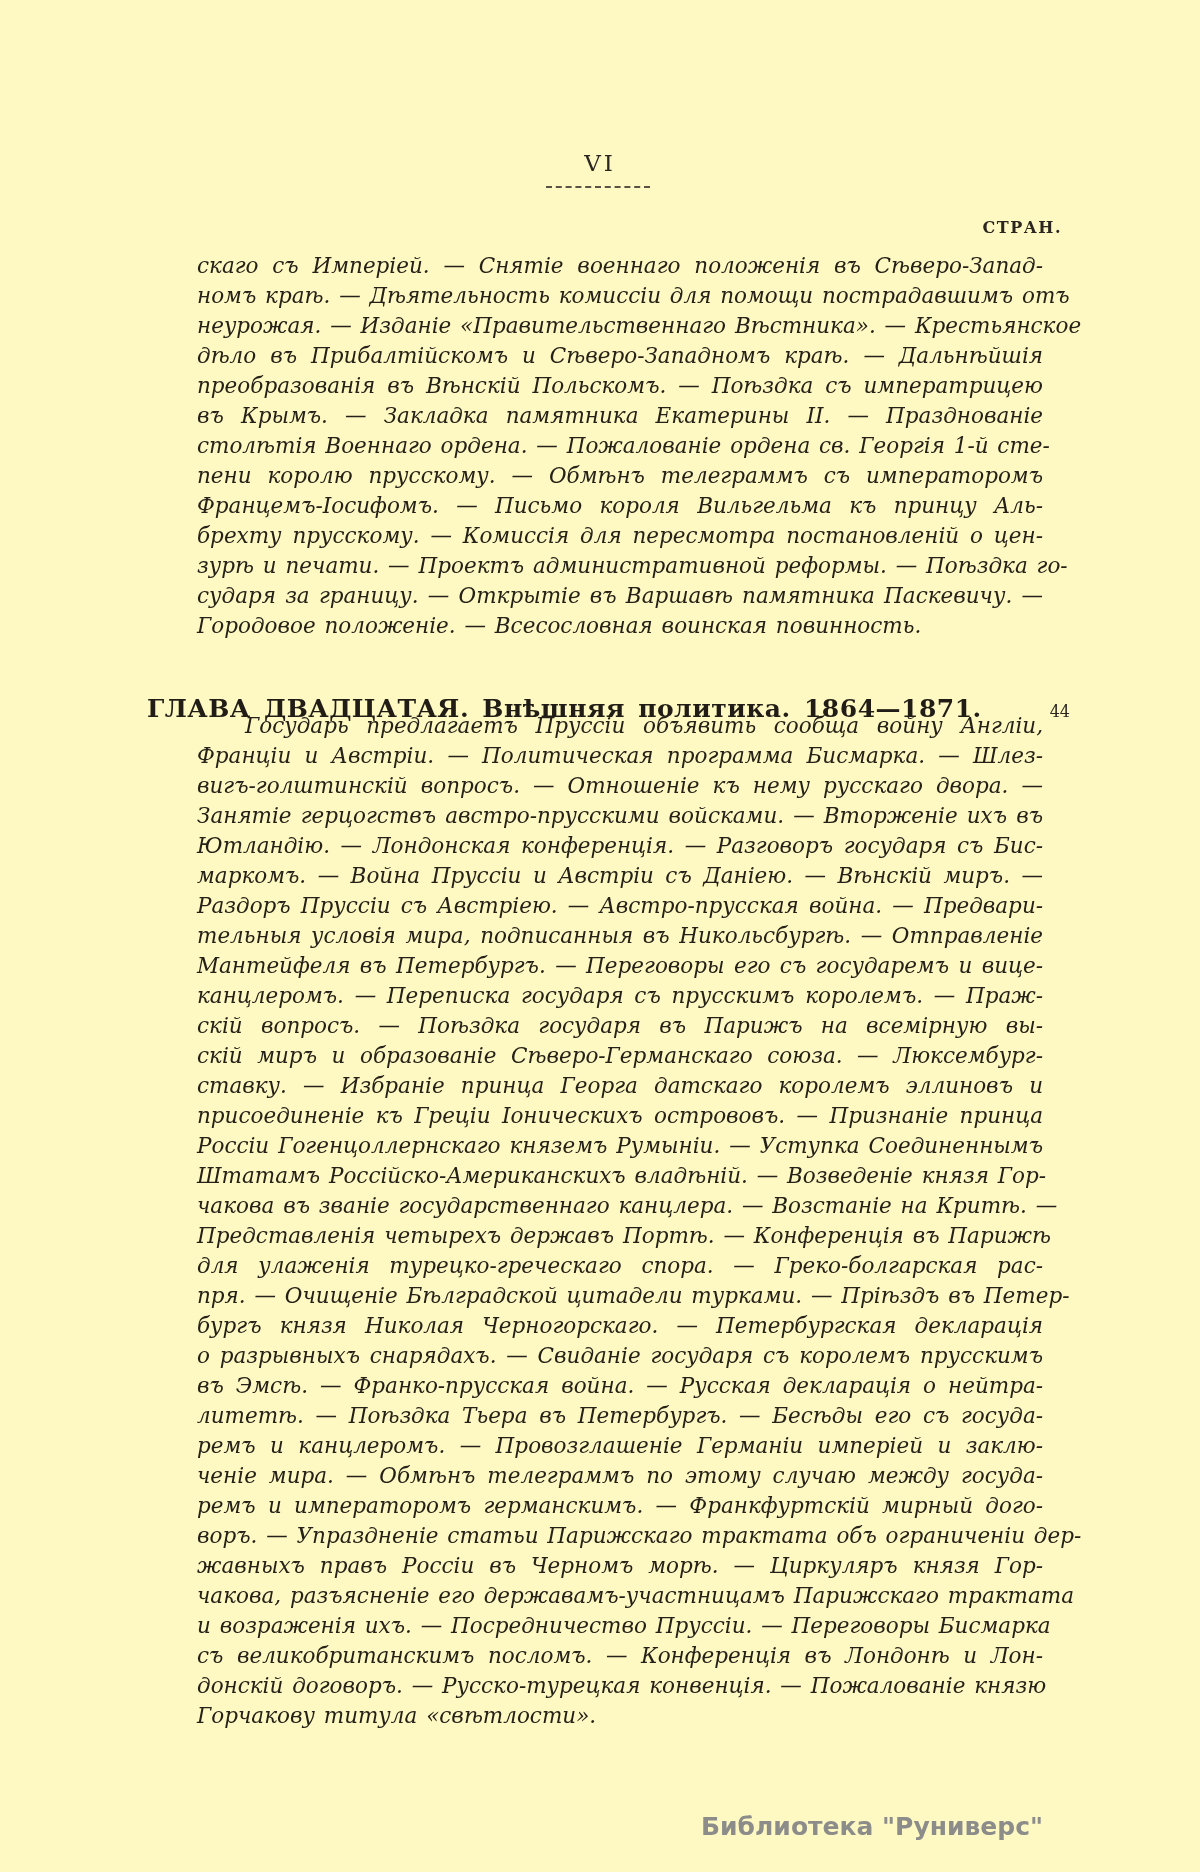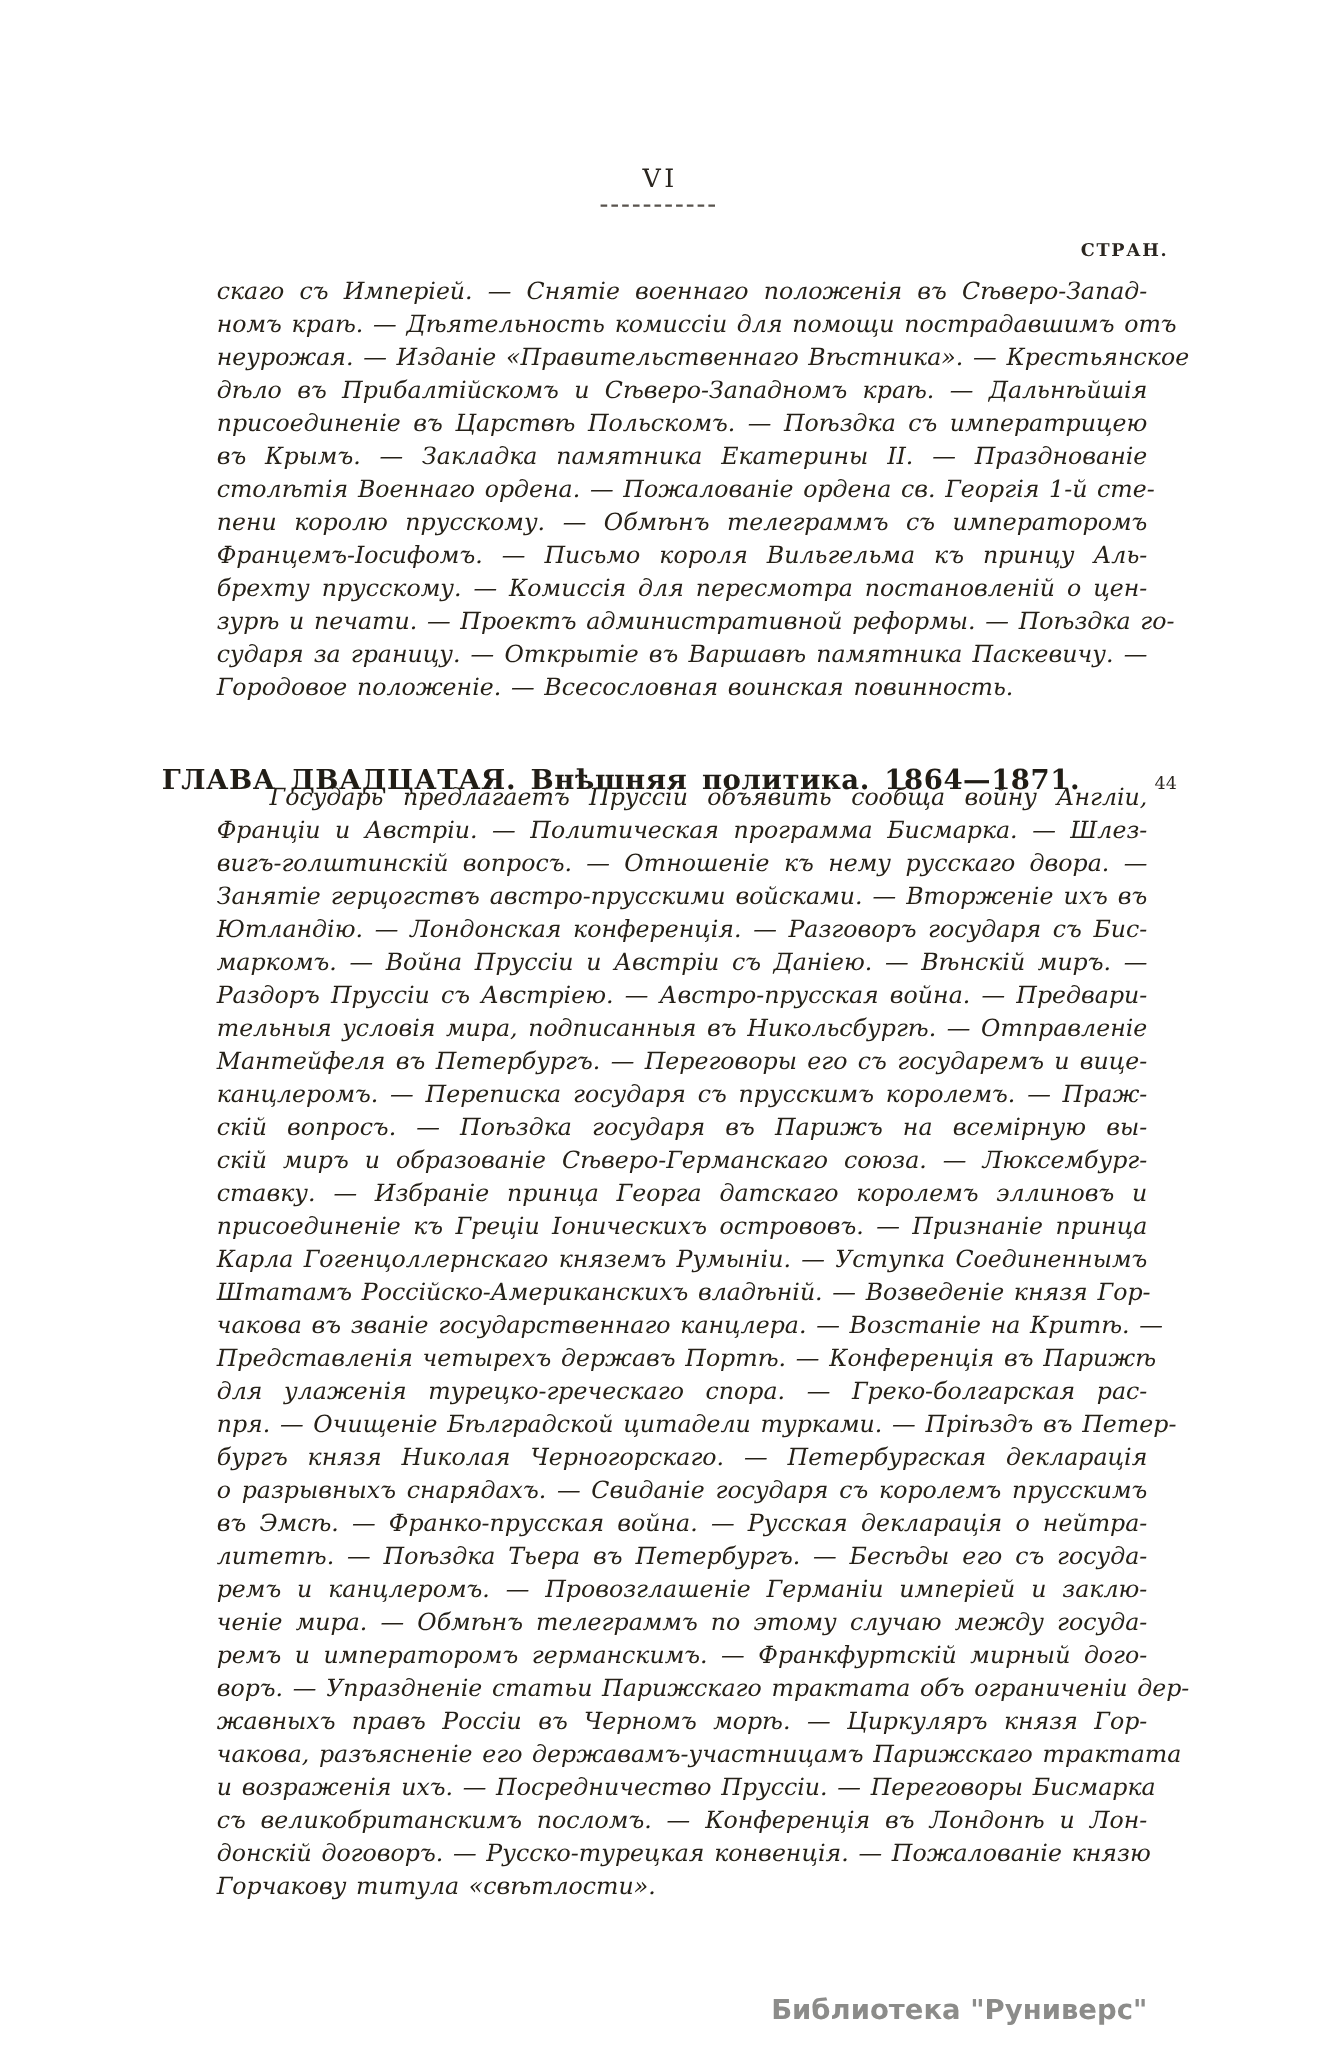--- a/index.html
+++ b/index.html
@@ -1,21 +1,21 @@
 <!DOCTYPE html>
 <html><head>
 <meta charset="utf-8">
 <style>
   html, body { margin: 0; padding: 0; background: #e8e8e4; }
   .page {
     position: relative;
     width: 1200px;
     height: 1872px;
     margin: 0 auto;
-    background: #ffffff;
+    background: #fef9c3;
     font-family: "DejaVu Serif", "Liberation Serif", serif;
     color: #242019;
     overflow: hidden;
   }
   
   .folio {
     position: absolute;
     top: 150px;
     left: 0;
     width: 1200px;
@@ -107,21 +107,21 @@
 
   <div class="folio-rule"></div>
 
   <div class="col-header">СТРАН.</div>
 
   <div class="toc-para toc-para-1">
       <div class="toc-line">скаго съ Имперіей. — Снятіе военнаго положенія въ Сѣверо-Запад-</div>
       <div class="toc-line">номъ краѣ. — Дѣятельность комиссіи для помощи пострадавшимъ отъ</div>
       <div class="toc-line">неурожая. — Изданіе «Правительственнаго Вѣстника». — Крестьянское</div>
       <div class="toc-line">дѣло въ Прибалтійскомъ и Сѣверо-Западномъ краѣ. — Дальнѣйшія</div>
-      <div class="toc-line">присоединеніе въ Царствѣ Польскомъ. — Поѣздка съ императрицею</div>
+      <div class="toc-line">преобразованія въ Вѣнскій Польскомъ. — Поѣздка съ императрицею</div>
       <div class="toc-line">въ Крымъ. — Закладка памятника Екатерины II. — Празднованіе</div>
       <div class="toc-line">столѣтія Военнаго ордена. — Пожалованіе ордена св. Георгія 1-й сте-</div>
       <div class="toc-line">пени королю прусскому. — Обмѣнъ телеграммъ съ императоромъ</div>
       <div class="toc-line">Францемъ-Іосифомъ. — Письмо короля Вильгельма къ принцу Аль-</div>
       <div class="toc-line">брехту прусскому. — Комиссія для пересмотра постановленій о цен-</div>
       <div class="toc-line">зурѣ и печати. — Проектъ административной реформы. — Поѣздка го-</div>
       <div class="toc-line">сударя за границу. — Открытіе въ Варшавѣ памятника Паскевичу. —</div>
       <div class="toc-line">Городовое положеніе. — Всесословная воинская повинность.</div>
     </div>
 
@@ -138,21 +138,21 @@
       <div class="toc-line">Ютландію. — Лондонская конференція. — Разговоръ государя съ Бис-</div>
       <div class="toc-line">маркомъ. — Война Пруссіи и Австріи съ Даніею. — Вѣнскій миръ. —</div>
       <div class="toc-line">Раздоръ Пруссіи съ Австріею. — Австро-прусская война. — Предвари-</div>
       <div class="toc-line">тельныя условія мира, подписанныя въ Никольсбургѣ. — Отправленіе</div>
       <div class="toc-line">Мантейфеля въ Петербургъ. — Переговоры его съ государемъ и вице-</div>
       <div class="toc-line">канцлеромъ. — Переписка государя съ прусскимъ королемъ. — Праж-</div>
       <div class="toc-line">скій вопросъ. — Поѣздка государя въ Парижъ на всемірную вы-</div>
       <div class="toc-line">скій миръ и образованіе Сѣверо-Германскаго союза. — Люксембург-</div>
       <div class="toc-line">ставку. — Избраніе принца Георга датскаго королемъ эллиновъ и</div>
       <div class="toc-line">присоединеніе къ Греціи Іоническихъ острововъ. — Признаніе принца</div>
-      <div class="toc-line">Карла Гогенцоллернскаго княземъ Румыніи. — Уступка Соединеннымъ</div>
+      <div class="toc-line">Россіи Гогенцоллернскаго княземъ Румыніи. — Уступка Соединеннымъ</div>
       <div class="toc-line">Штатамъ Россійско-Американскихъ владѣній. — Возведеніе князя Гор-</div>
       <div class="toc-line">чакова въ званіе государственнаго канцлера. — Возстаніе на Критѣ. —</div>
       <div class="toc-line">Представленія четырехъ державъ Портѣ. — Конференція въ Парижѣ</div>
       <div class="toc-line">для улаженія турецко-греческаго спора. — Греко-болгарская рас-</div>
       <div class="toc-line">пря. — Очищеніе Бѣлградской цитадели турками. — Пріѣздъ въ Петер-</div>
       <div class="toc-line">бургъ князя Николая Черногорскаго. — Петербургская декларація</div>
       <div class="toc-line">о разрывныхъ снарядахъ. — Свиданіе государя съ королемъ прусскимъ</div>
       <div class="toc-line">въ Эмсѣ. — Франко-прусская война. — Русская декларація о нейтра-</div>
       <div class="toc-line">литетѣ. — Поѣздка Тьера въ Петербургъ. — Бесѣды его съ госуда-</div>
       <div class="toc-line">ремъ и канцлеромъ. — Провозглашеніе Германіи имперіей и заклю-</div>

